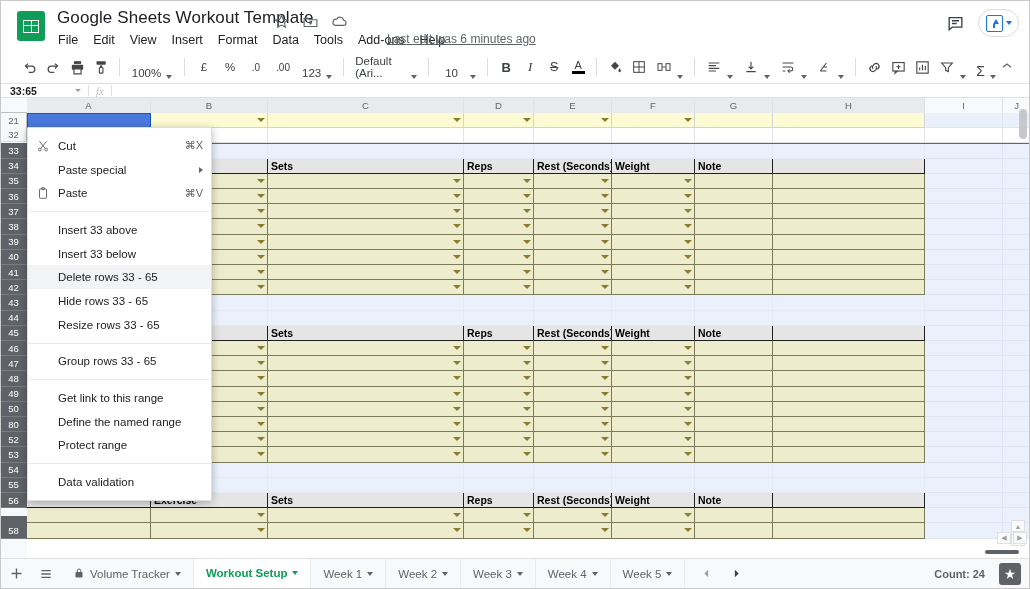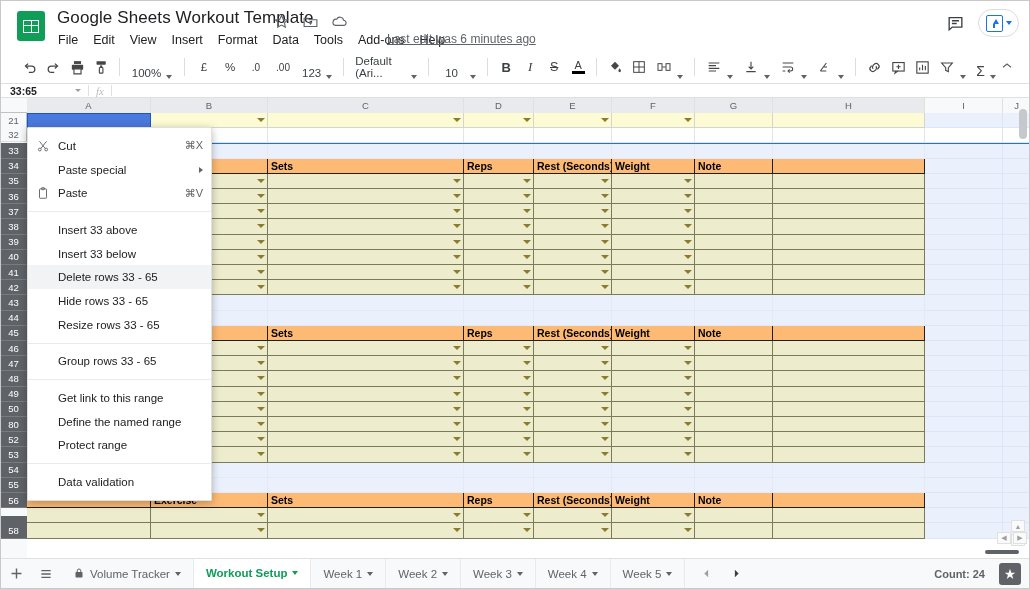--- a/index.html
+++ b/index.html
@@ -99,21 +99,21 @@
     font-size: 9.5px; color: #5f6368; display: flex; align-items: center; justify-content: center;
   }
   .rh.selrow { background: #5f6368; color: #fff; border-right: 1px solid #5f6368; border-bottom: 1px solid #787c80; }
 
   .cellarea { position: absolute; left: 26px; top: 15px; width: 1004px; height: 447px; }
   .row { position: absolute; left: 0; width: 1004px; }
   .cell { position: absolute; top: 0; height: 100%; border-right: 1px solid #d4d4d4; border-bottom: 1px solid #d4d4d4; }
 
   .c-yellow { background: #fdfbd4; }
   .c-band   { background: #edeccd; border-right: 1px solid #7b7b5a; border-bottom: 1px solid #7b7b5a; }
-  .c-blue   { background: #fdba74; border-right: 1px solid #1f1f1f; border-bottom: 1px solid #1f1f1f; }
+  .c-blue   { background: #e5e5e5; border-right: 1px solid #1f1f1f; border-bottom: 1px solid #1f1f1f; }
   .c-lblue  { background: #eaf1fd; border-right: 1px solid #e3eaf6; border-bottom: 1px solid #e3eaf6; }
   .c-white  { background: #fff; border-right: 1px solid #e4e4e4; border-bottom: 1px solid #e4e4e4; }
   .c-out    { background: #eaf1fd; border-right: 1px solid #dde6f5; border-bottom: 1px solid #dde6f5; }
 
   .hdr-label { font-size: 10.5px; font-weight: bold; color: #000; padding-left: 3px; line-height: 15px; white-space: nowrap; overflow: hidden; }
   .dv-arrow {
     position: absolute; right: 2px; top: 50%; margin-top: -2px;
     width: 0; height: 0; border-left: 4px solid transparent; border-right: 4px solid transparent; border-top: 4.5px solid #8a7b2e;
   }
   .sel-cell-a { position: absolute; background: #4a79dd; border: 1px solid #1a56c9; }

